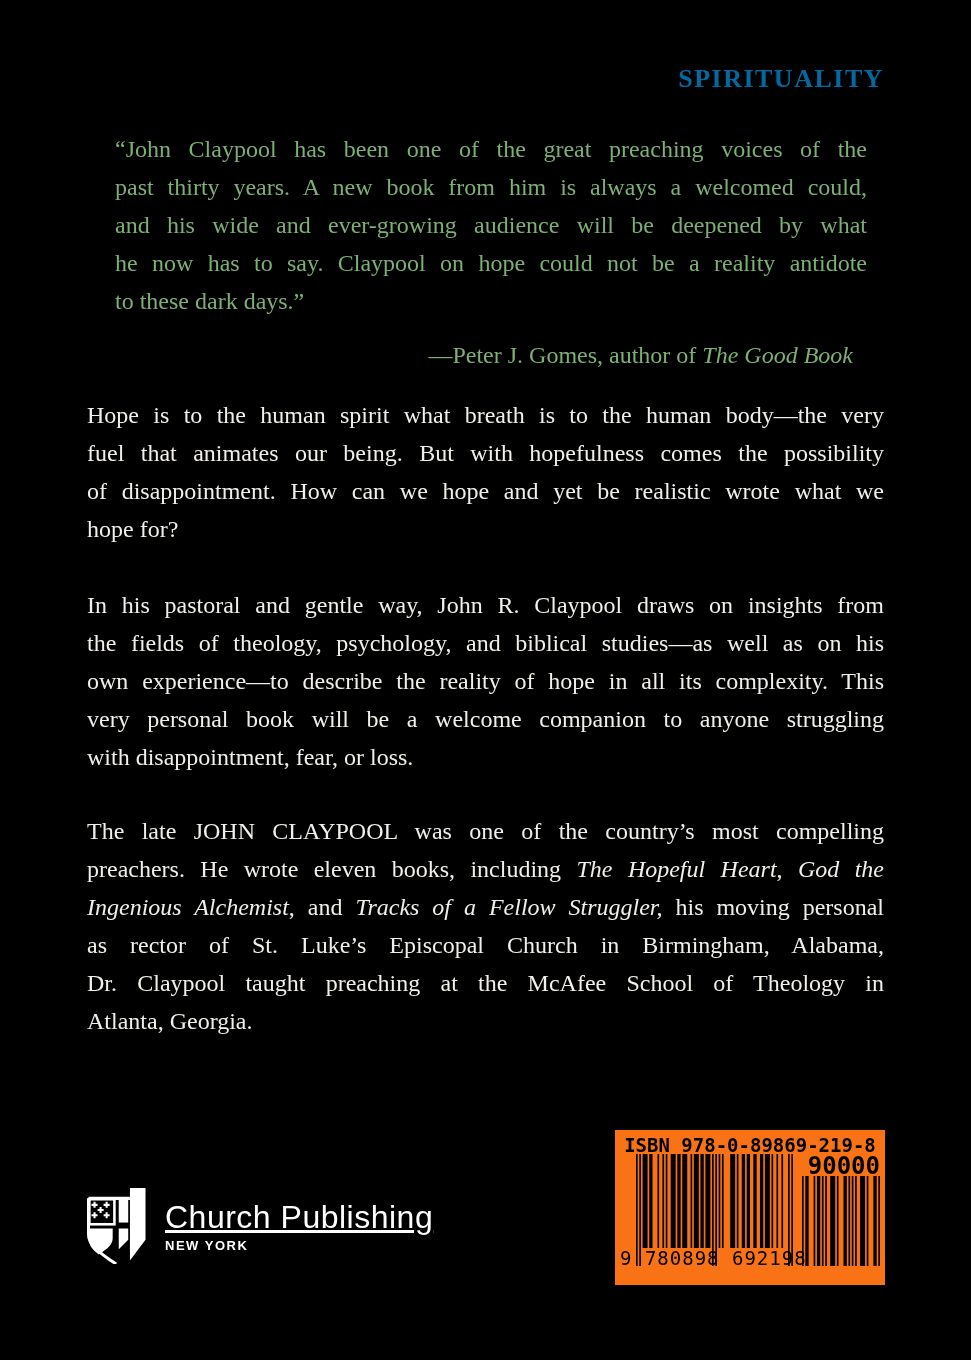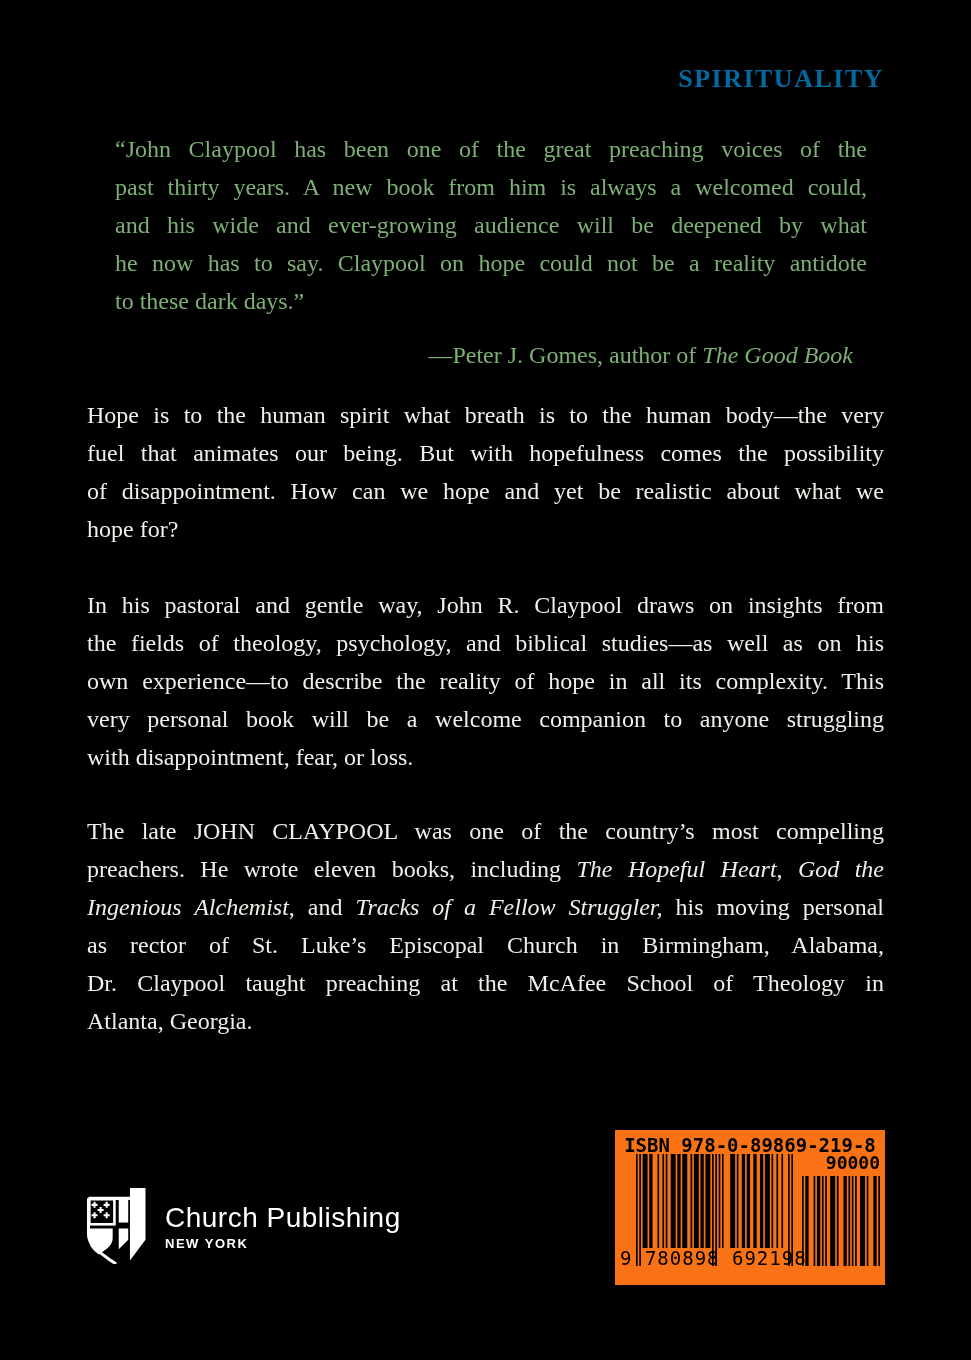--- a/index.html
+++ b/index.html
@@ -30,40 +30,40 @@
   .para-3 { top:812px; }
 
   .tline { text-align:justify; text-align-last:justify; white-space:nowrap; }
   .lines-block .tline:last-child { text-align-last:left; }
   i { font-style:italic; }
 
   
   .publisher { top:1188px; left:83px; display:flex; align-items:center; }
   .shield { width:68px; height:76px; display:block; }
   .pub-text { margin-left:14px; color:#fff; font-family:"Liberation Sans", sans-serif; }
-  .pub-name { font-size:28px; letter-spacing:0.5px; }
+  .pub-name { font-size:32px; letter-spacing:0.5px;text-decoration:underline; }
   .pub-city { font-size:13px; font-weight:bold; letter-spacing:1.5px; margin-top:2px; }
 
   
   .barcode-panel {
     top:1130px; left:615px; width:270px; height:155px; background:#f97316; color:#000;
     font-family:"DejaVu Sans Mono", monospace;
   }
   .isbn-label {
     position:absolute; top:4px; left:0; width:100%; text-align:center;
     font-size:19px; font-weight:bold; white-space:nowrap;
   }
   .ean-svg { position:absolute; top:24px; left:21px; width:157px; height:112px; }
   .ean-digits {
     position:absolute; top:117px; left:5px; width:180px;
     font-size:19px; font-weight:normal; letter-spacing:1px; white-space:nowrap;
   }
   .price-code {
     position:absolute; top:22px; left:187px; width:78px; text-align:right;
-    font-size:18px; font-weight:bold;
+    font-size:24px; font-weight:bold;
   }
   .supp-svg { position:absolute; top:46px; left:187px; width:78px; height:90px; }
   svg.bars { display:block; }
 </style>
 </head>
 <body>
 
 <div class="page">
 
   <div class="abs category">SPIRITUALITY</div>
@@ -74,21 +74,21 @@
       <div class="tline"><span>and his wide and ever-growing audience will be deepened by what</span></div>
       <div class="tline"><span>he now has to say. Claypool on hope could not be a reality antidote</span></div>
       <div class="tline"><span>to these dark days.”</span></div>
     </div>
 
   <div class="abs attribution"><span>—Peter J. Gomes, author of </span><i>The Good Book</i></div>
 
   <div class="abs body-block para-1 lines-block">
       <div class="tline"><span>Hope is to the human spirit what breath is to the human body—the very</span></div>
       <div class="tline"><span>fuel that animates our being. But with hopefulness comes the possibility</span></div>
-      <div class="tline"><span>of disappointment. How can we hope and yet be realistic about what we</span></div>
+      <div class="tline"><span>of disappointment. How can we hope and yet be realistic wrote what we</span></div>
       <div class="tline"><span>hope for?</span></div>
     </div>
 
   <div class="abs body-block para-2 lines-block">
       <div class="tline"><span>In his pastoral and gentle way, John R. Claypool draws on insights from</span></div>
       <div class="tline"><span>the fields of theology, psychology, and biblical studies—as well as on his</span></div>
       <div class="tline"><span>own experience—to describe the reality of hope in all its complexity. This</span></div>
       <div class="tline"><span>very personal book will be a welcome companion to anyone struggling</span></div>
       <div class="tline"><span>with disappointment, fear, or loss.</span></div>
     </div>

